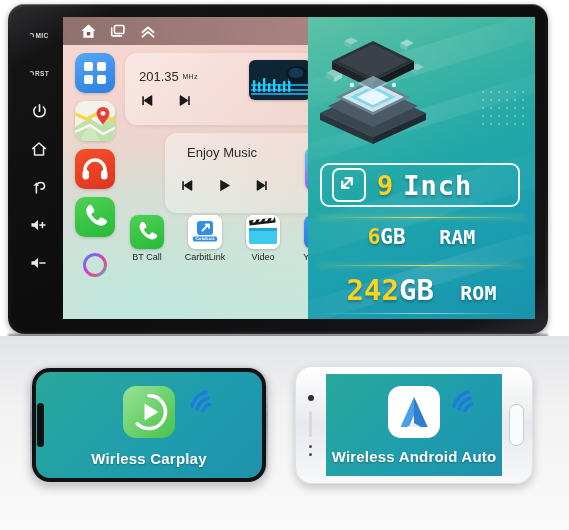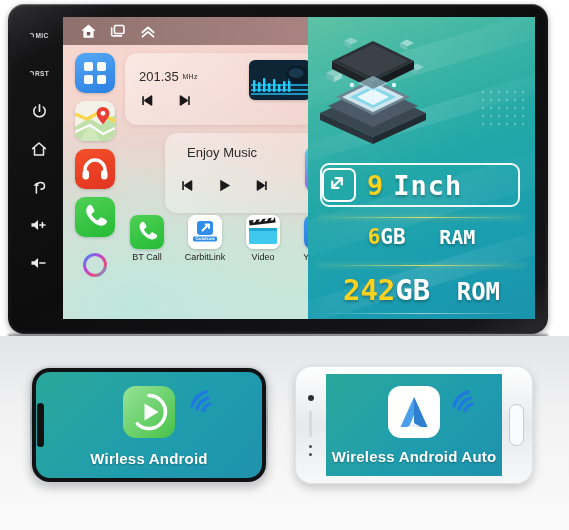--- a/index.html
+++ b/index.html
@@ -85,21 +85,21 @@
   #eight{position:relative;width:84px;height:86px;border-radius:11px;background:#fff;
      overflow:hidden;box-shadow:0 2px 5px rgba(0,0,0,.16);}
   #eight .bolt{position:absolute;inset:0;}
   #eight .hole{position:absolute;background:#1da4a9;border-radius:3px;}
   #coreword{margin-top:3px;text-align:center;color:#fff;font-size:22px;font-weight:700;
      font-family:"DejaVu Sans Mono",monospace;letter-spacing:1px;
      text-shadow:0 1px 2px rgba(0,0,0,.25);}
 
   #inchbox{position:absolute;left:12px;top:146px;width:200px;height:44px;
      border:2px solid rgba(255,255,255,.92);border-radius:9px;
-     display:flex;align-items:center;gap:11px;box-sizing:border-box;}
+     display:flex;align-items:center;gap:11px;padding-left:10px;box-sizing:border-box;}
   #resize{width:30px;height:30px;border:2px solid #fff;border-radius:7px;position:relative;flex:none;}
 
   .specrow{position:absolute;left:0;width:227px;text-align:center;}
   .divider{position:absolute;left:10px;width:207px;height:1px;
      background:linear-gradient(90deg,rgba(255,255,255,0),rgba(255,255,255,.55),rgba(255,255,255,0));}
   .divider.glow{background:linear-gradient(90deg,rgba(255,230,90,0),rgba(255,230,90,.85),rgba(255,230,90,0));
      box-shadow:0 0 5px rgba(255,225,90,.65);}
 
   .lcd{font-family:"DejaVu Sans Mono",monospace;font-weight:700;
        text-shadow:0 2px 3px rgba(0,0,0,.28);}
@@ -493,21 +493,21 @@
         </span>
         <span class="lcd wh" style="font-size:20px;margin-left:21px;">RAM</span>
       </div>
 
       <div class="divider glow" style="top:248px;"></div>
 
       <div class="specrow" style="top:256px;">
         <span class="lcd" style="font-size:29px;">
           <span class="yl">242</span><span class="wh">GB</span>
         </span>
-        <span class="lcd wh" style="font-size:24px;margin-left:9px;">ROM</span>
+        <span class="lcd wh" style="font-size:20px;margin-left:9px;">ROM</span>
       </div>
 
       <div class="divider" style="top:296px;"></div>
     </div>
   </div>
 </div>
 
 <div id="refl"></div>
 <div id="floor"></div>
 
@@ -532,21 +532,21 @@
       </div>
       <div class="wifi" style="left:152px;top:10px;width:34px;height:30px;">
         <svg width="34" height="30" viewBox="0 0 34 30">
           <g fill="none" stroke="#1f7ae0" stroke-width="3.4" stroke-linecap="round">
             <path d="M4 24c2-7 7-12 14-14"></path>
             <path d="M9 27c1.6-5.4 5.4-9.2 11-10.8"></path>
             <path d="M15 29c1-3.4 3.4-5.8 6.8-6.8"></path>
           </g>
         </svg>
       </div>
-      <div class="ph-label">Wirless Android</div>
+      <div class="ph-label">Wirless Carplay</div>
     </div>
   </div>
 </div>
 
 <div class="phone-wrap" id="ph-right">
   <div id="sam">
     <div class="sam-cam"></div>
     <div class="sam-spk"></div>
     <div class="sam-sen" style="top:78px;"></div>
     <div class="sam-sen" style="top:86px;"></div>

